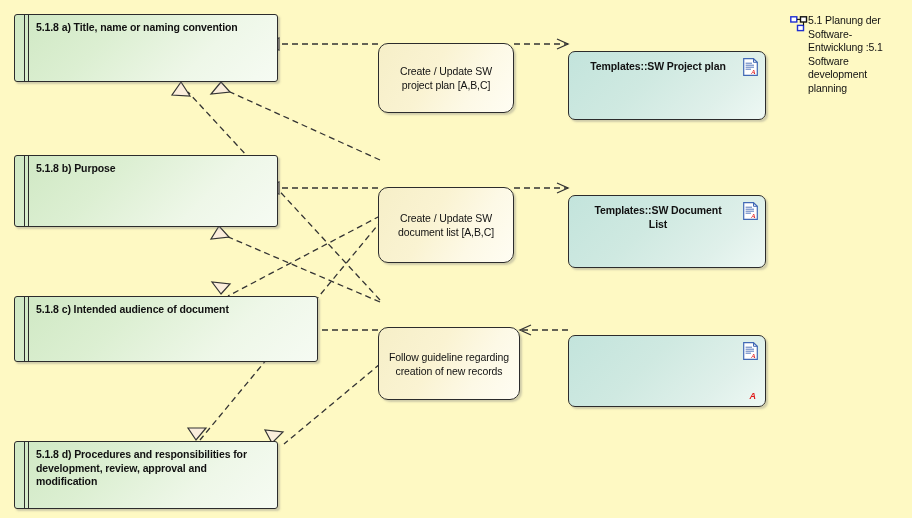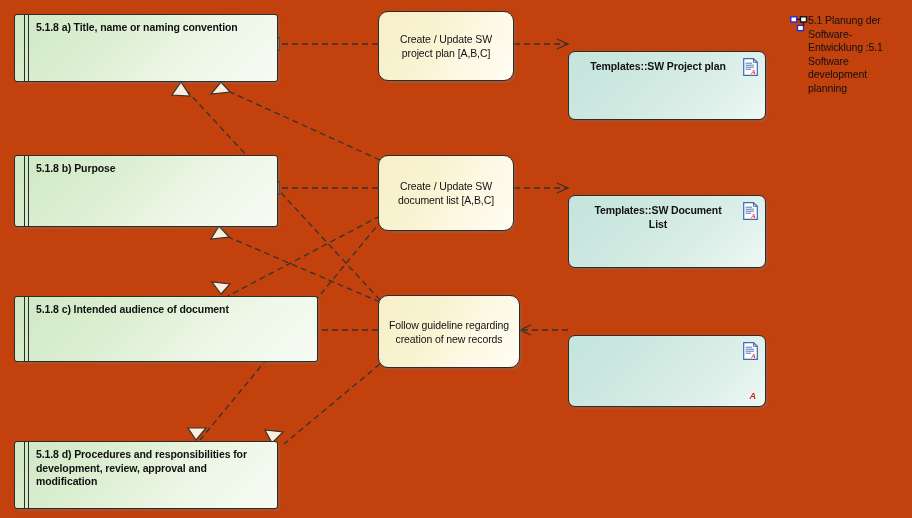--- a/index.html
+++ b/index.html
@@ -10,21 +10,21 @@
   body {
     font-family: "Liberation Sans", sans-serif;
     width: 912px;
     height: 518px;
     overflow: hidden;
   }
   #canvas {
     position: relative;
     width: 912px;
     height: 518px;
-    background: #c2410c;
+    background: #fef9c3;
   }
   svg#links {
     position: absolute;
     left: 0; top: 0;
     width: 912px;
     height: 518px;
     pointer-events: none;
   }
 
   
@@ -61,20 +61,21 @@
   .act {
     position: absolute;
     box-sizing: border-box;
     border: 1.4px solid #2c2c2c;
     border-radius: 10px;
     background: linear-gradient(120deg, #f6efc8 0%, #faf3d2 40%, #fdf9e6 70%, #fffdf3 100%);
     box-shadow: 2px 2px 2px rgba(120,120,120,0.35);
     display: flex;
     align-items: center;
     justify-content: center;
+    margin-top: 32px;
   }
   .act .act-label {
     font-size: 10.5px;
     color: #111111;
     text-align: center;
     line-height: 14px;
     padding: 0 8px;
     letter-spacing: -0.1px;
   }
 

